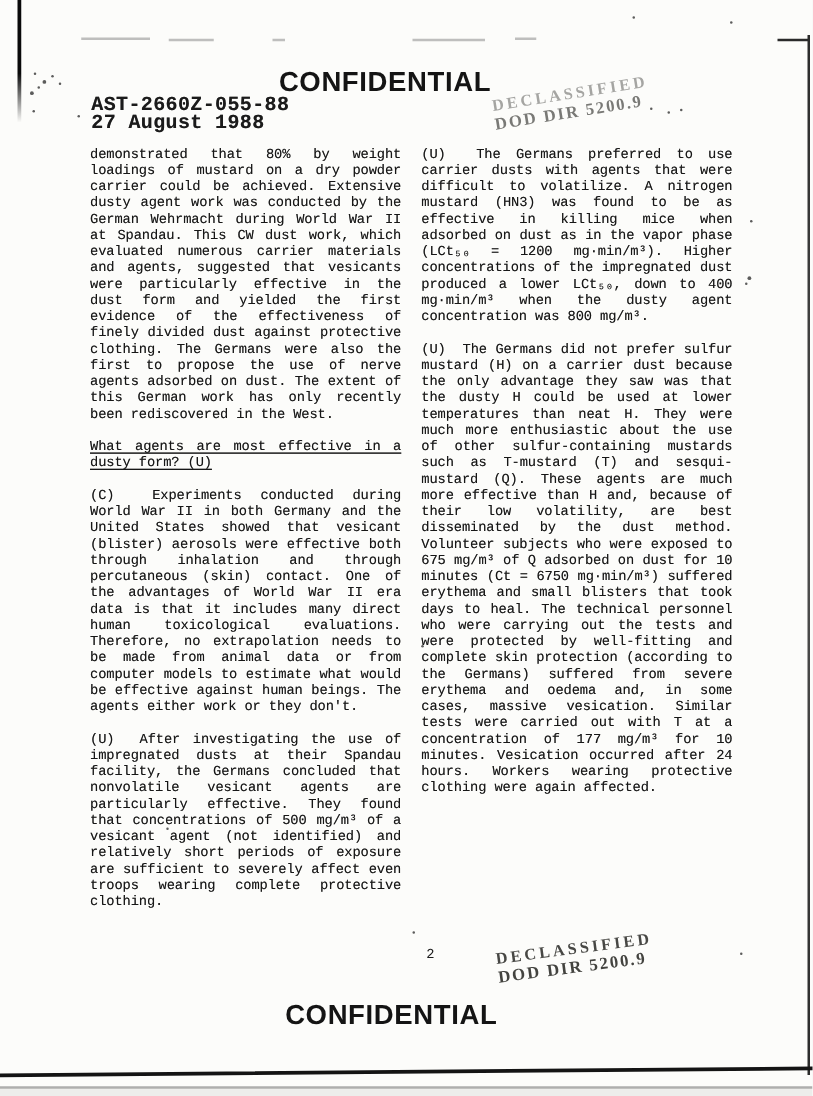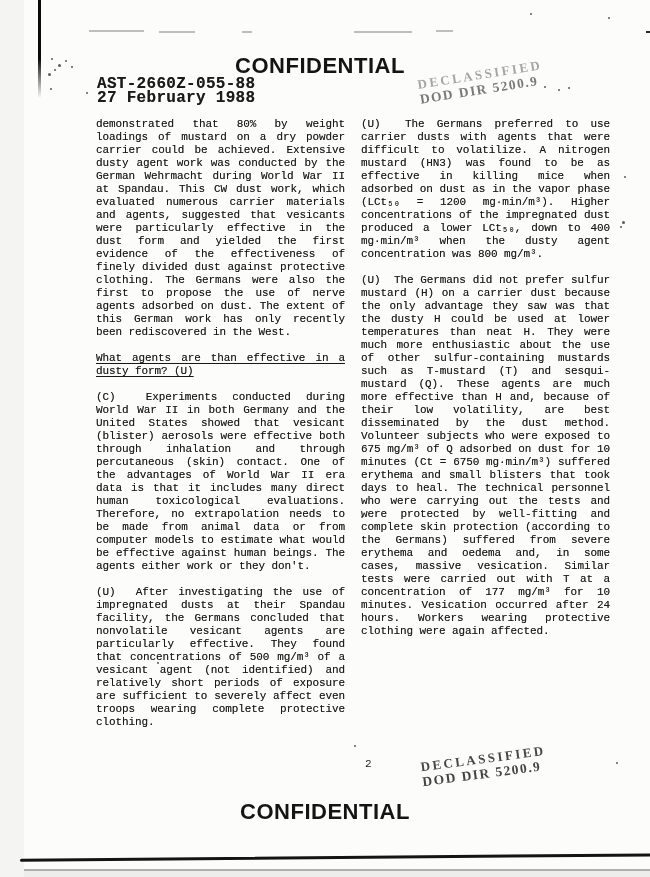--- a/index.html
+++ b/index.html
@@ -2,21 +2,21 @@
 <html><head>
 <meta charset="utf-8">
 <style>
   html,body{margin:0;padding:0;}
   body{
     width:650px;height:877px;position:relative;overflow:hidden;
     background:#f4f4f2;
     font-family:"Liberation Mono","DejaVu Sans Mono",monospace;
   }
   .paper{
-    position:absolute;inset:0;background:#fcfcfa;margin-left:24px;
+    position:absolute;inset:0;background:#fcfcfa;
   }
   
   .classification{
     position:absolute;left:0;right:0;text-align:center;
     font-family:"Liberation Sans","DejaVu Sans",sans-serif;
     font-weight:bold;font-size:22px;letter-spacing:0.5px;color:#141414;
   }
   .classification.top{top:53px;transform:translateX(-17px);}
   .classification.bottom{top:799px;transform:translateX(-12px);}
   
@@ -107,32 +107,32 @@
   <div class="speck" style="left:600px;top:176px;width:2px;height:2px;"></div>
   <div class="speck" style="left:337px;top:516px;width:2px;height:2px;"></div>
   <div class="speck" style="left:133px;top:662px;width:2px;height:2px;"></div>
   <div class="speck" style="left:330px;top:745px;width:2px;height:2px;"></div>
   <div class="speck" style="left:592px;top:762px;width:2px;height:2px;"></div>
 
   <div class="classification top">CONFIDENTIAL</div>
 
   <div class="docinfo">
     <div>AST-2660Z-055-88</div>
-    <div>27 February 1988</div>
+    <div>27 August 1988</div>
   </div>
 
   <div class="stamp stamp-top">
     <div class="s1">DECLASSIFIED</div>
     <div class="s2">DOD DIR 5200.9</div>
   </div>
 
   <div class="columns">
     <div class="col">
       <p>demonstrated that 80% by weight loadings of mustard on a dry powder carrier could be achieved.  Extensive dusty agent work was conducted by the German Wehrmacht during World War II at Spandau.  This CW dust work, which evaluated numerous carrier materials and agents, suggested that vesicants were particularly effective in the dust form and yielded the first evidence of the effectiveness of finely divided dust against protective clothing.  The Germans were also the first to propose the use of nerve agents adsorbed on dust.  The extent of this German work has only recently been rediscovered in the West.</p>
-      <p class="heading">What agents are than effective in a dusty form? (U)</p>
+      <p class="heading">What agents are most effective in a dusty form? (U)</p>
       <p>(C)&nbsp;&nbsp;Experiments conducted during World War II in both Germany and the United States showed that vesicant (blister) aerosols were effective both through inhalation and through percutaneous (skin) contact.  One of the advantages of World War II era data is that it includes many direct human toxicological evaluations. Therefore, no extrapolation needs to be made from animal data or from computer models to estimate what would be effective against human beings. The agents either work or they don't.</p>
       <p>(U)&nbsp;&nbsp;After investigating the use of impregnated dusts at their Spandau facility, the Germans concluded that nonvolatile vesicant agents are particularly effective.  They found that concentrations of 500 mg/m³ of a vesicant agent (not identified) and relatively short periods of exposure are sufficient to severely affect even troops wearing complete protective clothing.</p>
     </div>
     <div class="col">
       <p>(U)&nbsp;&nbsp;The Germans preferred to use carrier dusts with agents that were difficult to volatilize.  A nitrogen mustard (HN3) was found to be as effective in killing mice when adsorbed on dust as in the vapor phase (LCt₅₀ = 1200 mg·min/m³).  Higher concentrations of the impregnated dust produced a lower LCt₅₀, down to 400 mg·min/m³ when the dusty agent concentration was 800 mg/m³.</p>
       <p>(U)&nbsp;&nbsp;The Germans did not prefer sulfur mustard (H) on a carrier dust because the only advantage they saw was that the dusty H could be used at lower temperatures than neat H. They were much more enthusiastic about the use of other sulfur-containing mustards such as T-mustard (T) and sesqui-mustard (Q).  These agents are much more effective than H and, because of their low volatility, are best disseminated by the dust method.  Volunteer subjects who were exposed to 675 mg/m³ of Q adsorbed on dust for 10 minutes (Ct = 6750 mg·min/m³) suffered erythema and small blisters that took days to heal.  The technical personnel who were carrying out the tests and were protected by well-fitting and complete skin protection (according to the Germans) suffered from severe erythema and oedema and, in some cases, massive vesication.  Similar tests were carried out with T at a concentration of 177 mg/m³ for 10 minutes.  Vesication occurred after 24 hours.  Workers wearing protective clothing were again affected.</p>
     </div>
   </div>
 
   <div class="pagenum">2</div>

